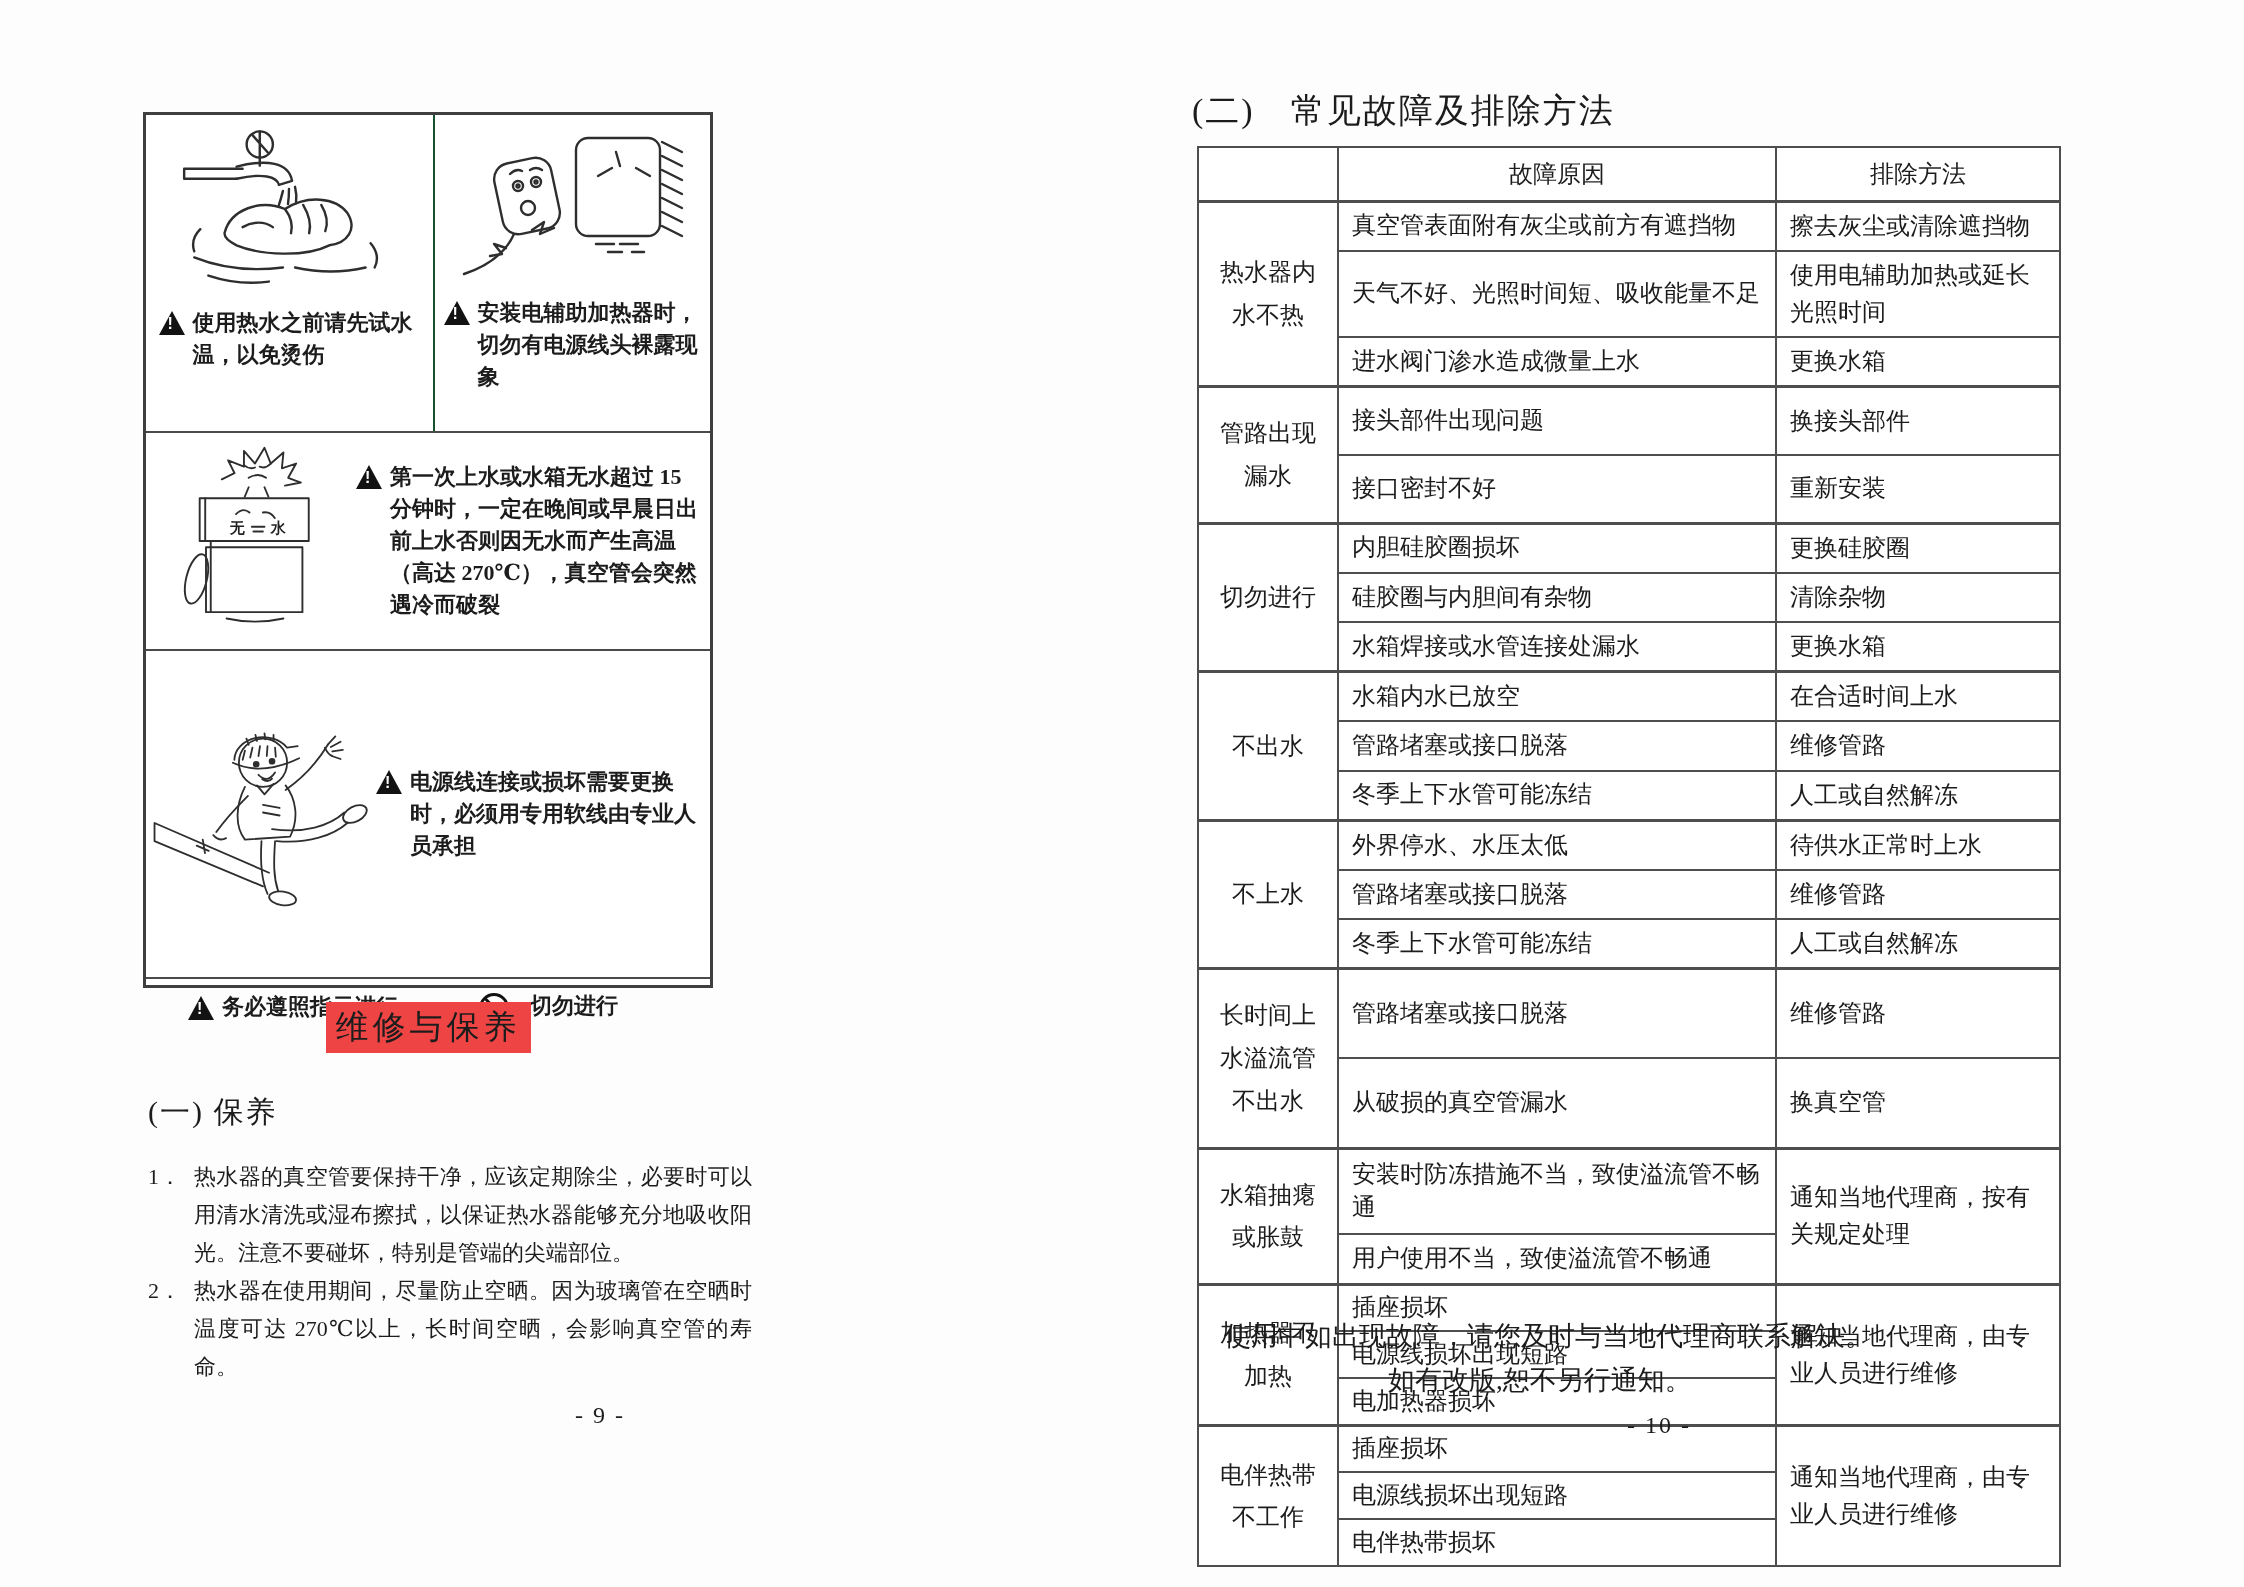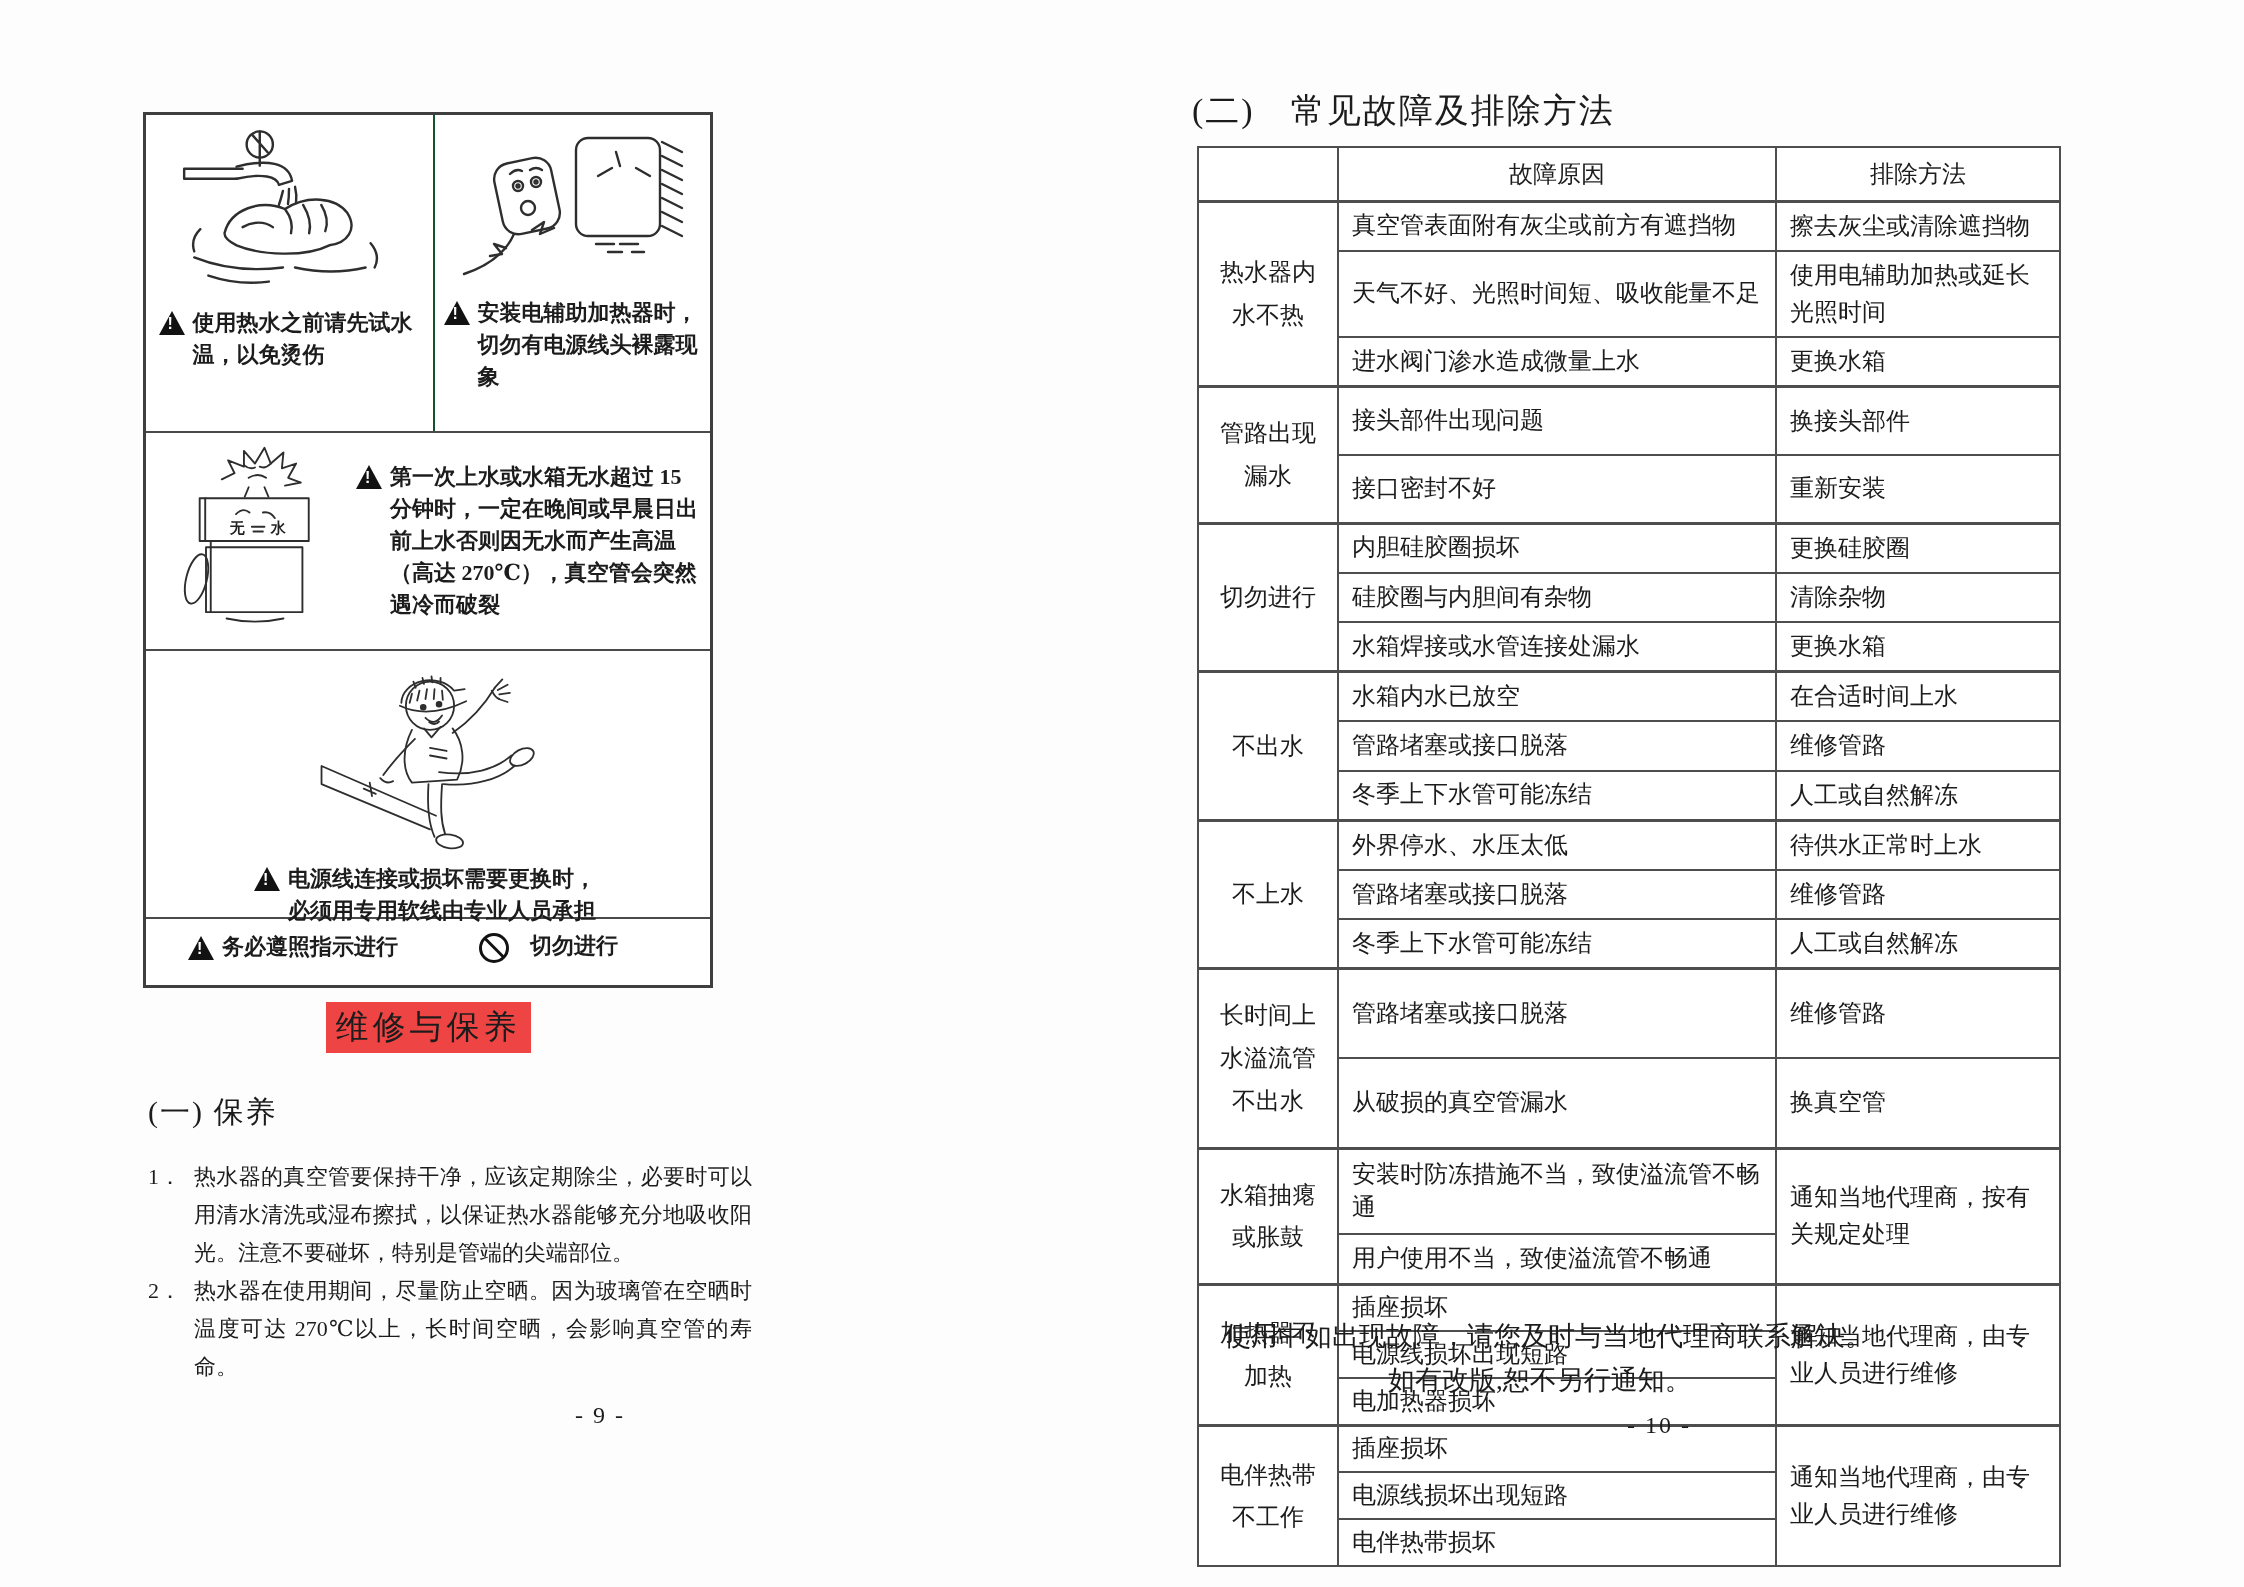--- a/index.html
+++ b/index.html
@@ -5,21 +5,21 @@
   html,body{margin:0;padding:0;background:#ffffff;}
   .canvas{position:relative;width:2244px;height:1587px;background:#fdfdfd;overflow:hidden;
           font-family:"Liberation Serif","DejaVu Serif",serif;color:#1c1c1c;}
   .abs{position:absolute;}
 
   
   .safety-box{left:143px;top:112px;width:570px;height:876px;border:3px solid #3f3f3f;box-sizing:border-box;background:#fff;}
   .sb-row{display:flex;box-sizing:border-box;}
   .sb-row1{height:318px;border-bottom:2px solid #4a4a4a;}
   .sb-row2{height:218px;border-bottom:2px solid #4a4a4a;align-items:center;}
-  .sb-row3{height:268px;border-bottom:2px solid #4a4a4a;align-items:center;flex-direction:column;}
+  .sb-row3{height:328px;border-bottom:2px solid #4a4a4a;align-items:center;}
   .sb-row4{height:56px;align-items:center;}
   .sb-cell-l{width:289px;border-right:2px solid #14532d;box-sizing:border-box;display:flex;flex-direction:column;align-items:center;}
   .sb-cell-r{flex:1;display:flex;flex-direction:column;align-items:center;}
   .caption{display:flex;align-items:flex-start;font-weight:bold;font-size:22px;line-height:32px;}
   .cap-r1l{width:262px;margin-top:6px;}
   .cap-r1r{width:258px;margin-top:4px;}
   .cap-r2{width:352px;margin-left:6px;}
   .cap-r3{width:348px;margin-left:0px;}
   .warn-tri{display:inline-block;width:0;height:0;border-left:13px solid transparent;border-right:13px solid transparent;
             border-bottom:24px solid #121212;position:relative;margin:4px 8px 0 0;flex:none;}

